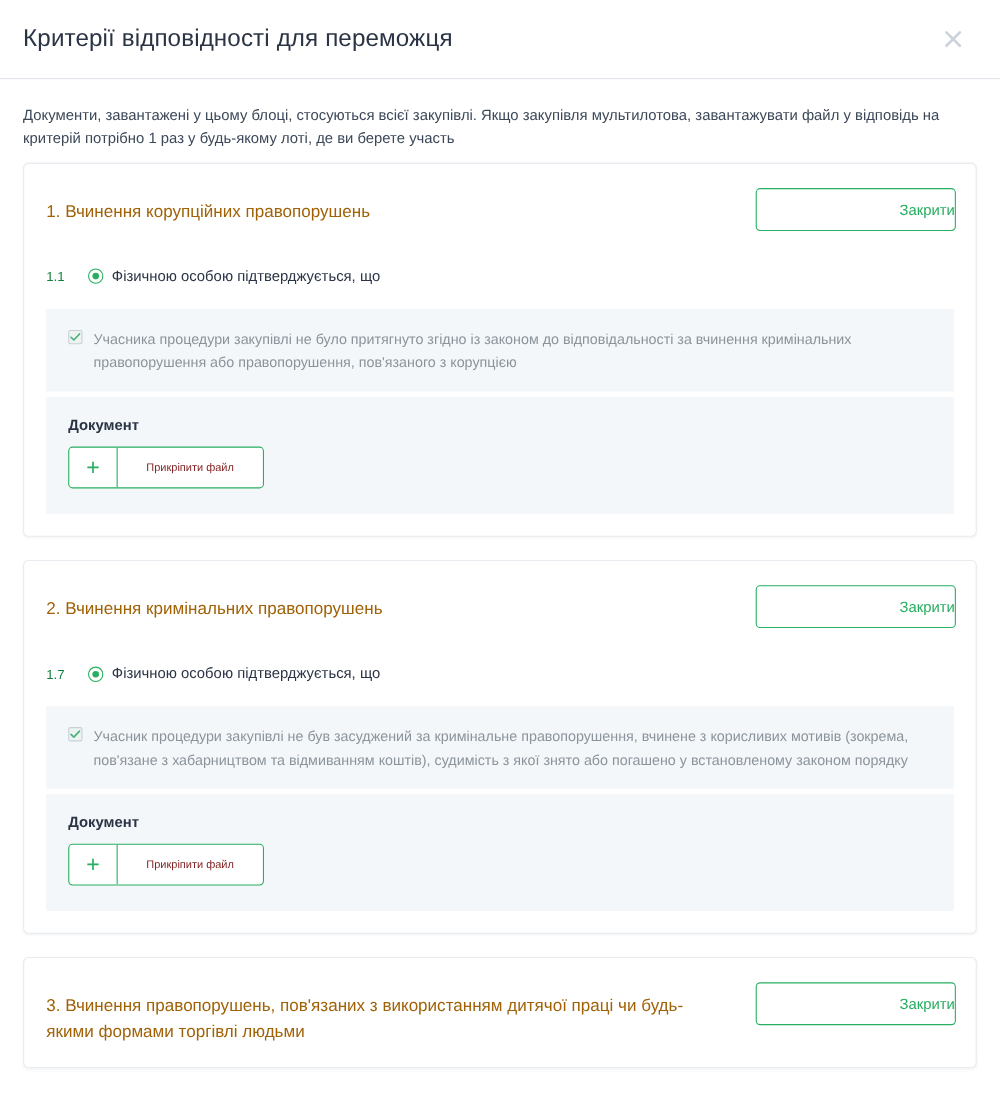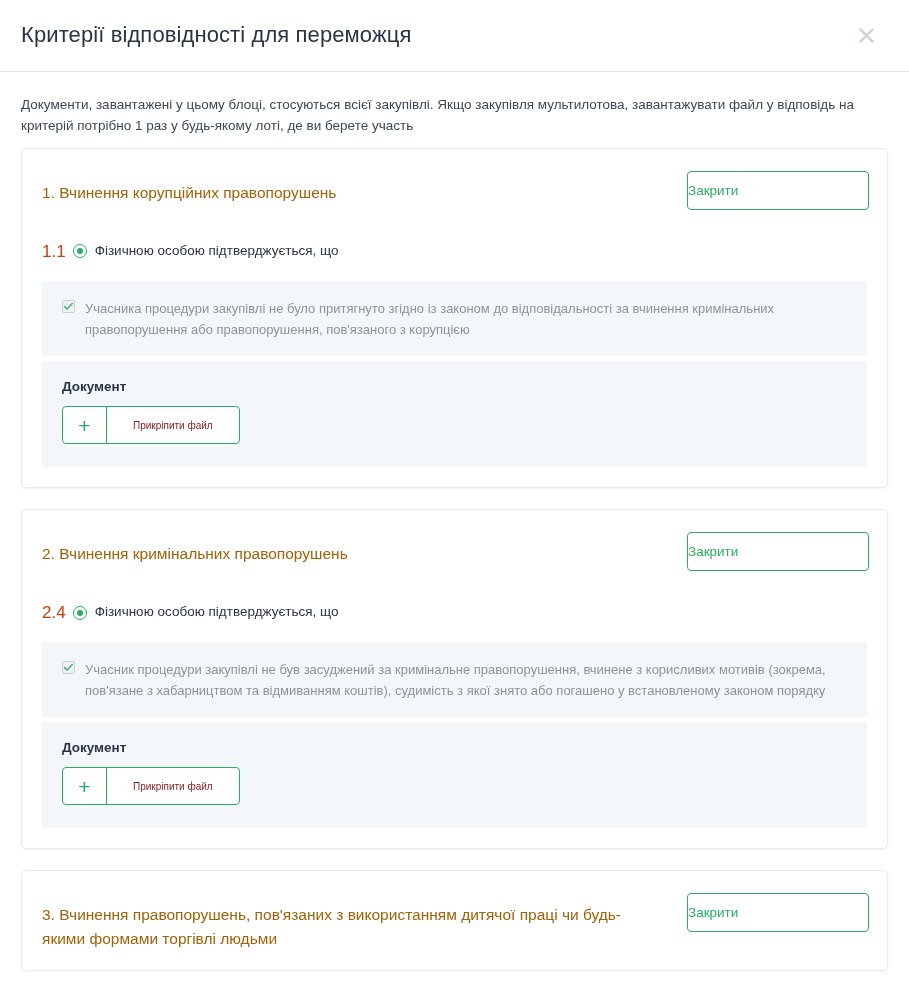--- a/index.html
+++ b/index.html
@@ -113,34 +113,34 @@
     height: 39px;
     border: 1px solid #27ae60;
     border-radius: 4px;
     background: #ffffff;
     color: #27ae60;
     font-size: 13.5px;
     font-family: inherit;
     cursor: pointer;
     line-height: 37px;
     padding: 0;
-    text-align: left;
+    text-align: right;
   }
 
   
   .subcriterion {
     display: flex;
     align-items: center;
     padding: 12px 20px 20px 20px;
     gap: 0;
   }
   .sub-number {
-    font-size: 17px;
-    color: #c2410c;
-    margin-right: 7px;
+    font-size: 12px;
+    color: #15803d;
+    margin-right: 21px;
     line-height: 1;
   }
   .radio-mark {
     width: 14px;
     height: 14px;
     border-radius: 50%;
     border: 1.6px solid #27ae60;
     display: inline-flex;
     align-items: center;
     justify-content: center;
@@ -296,21 +296,21 @@
       </div>
     </div>
 
     <div class="criterion-card">
       <div class="criterion-head">
         <div class="criterion-title">2. Вчинення кримінальних правопорушень</div>
         <button class="toggle-btn">Закрити</button>
       </div>
 
       <div class="subcriterion">
-        <span class="sub-number">2.4</span>
+        <span class="sub-number">1.7</span>
         <span class="radio-mark"></span>
         <span class="sub-label">Фізичною особою підтверджується, що</span>
       </div>
 
       <div class="grey-panel">
         <div class="statement-row">
           <span class="check-mark">
             <svg width="11" height="11" viewBox="0 0 11 11" aria-hidden="true">
               <path d="M1.6 5.6 L4.1 8.1 L9.3 2.6" stroke="#4caf7d" stroke-width="1.5" fill="none" stroke-linecap="round" stroke-linejoin="round"></path>
             </svg>

